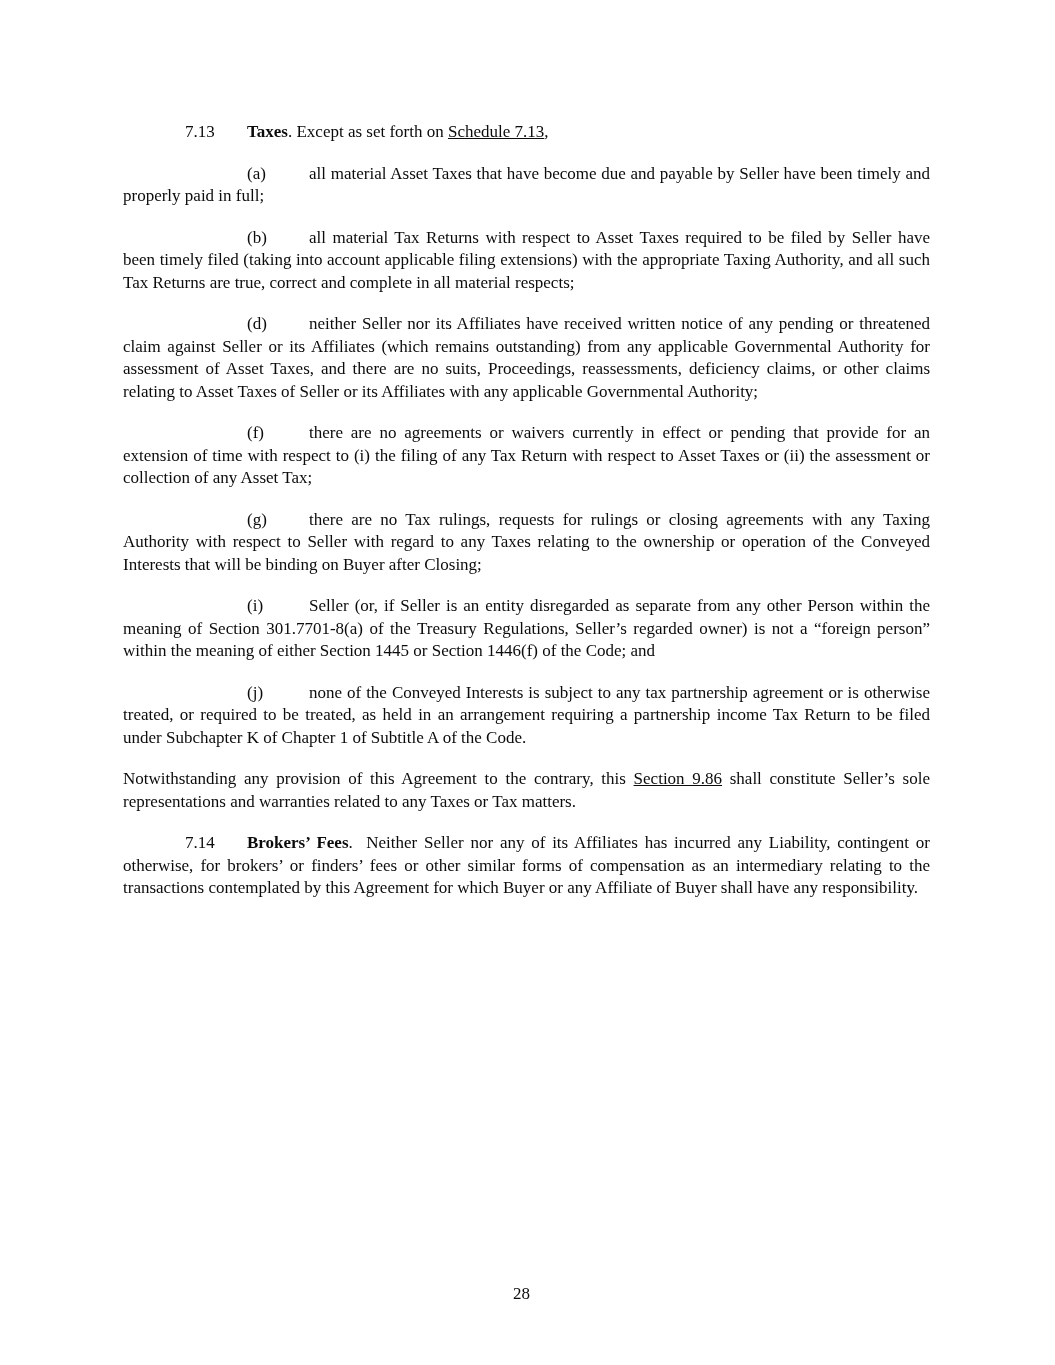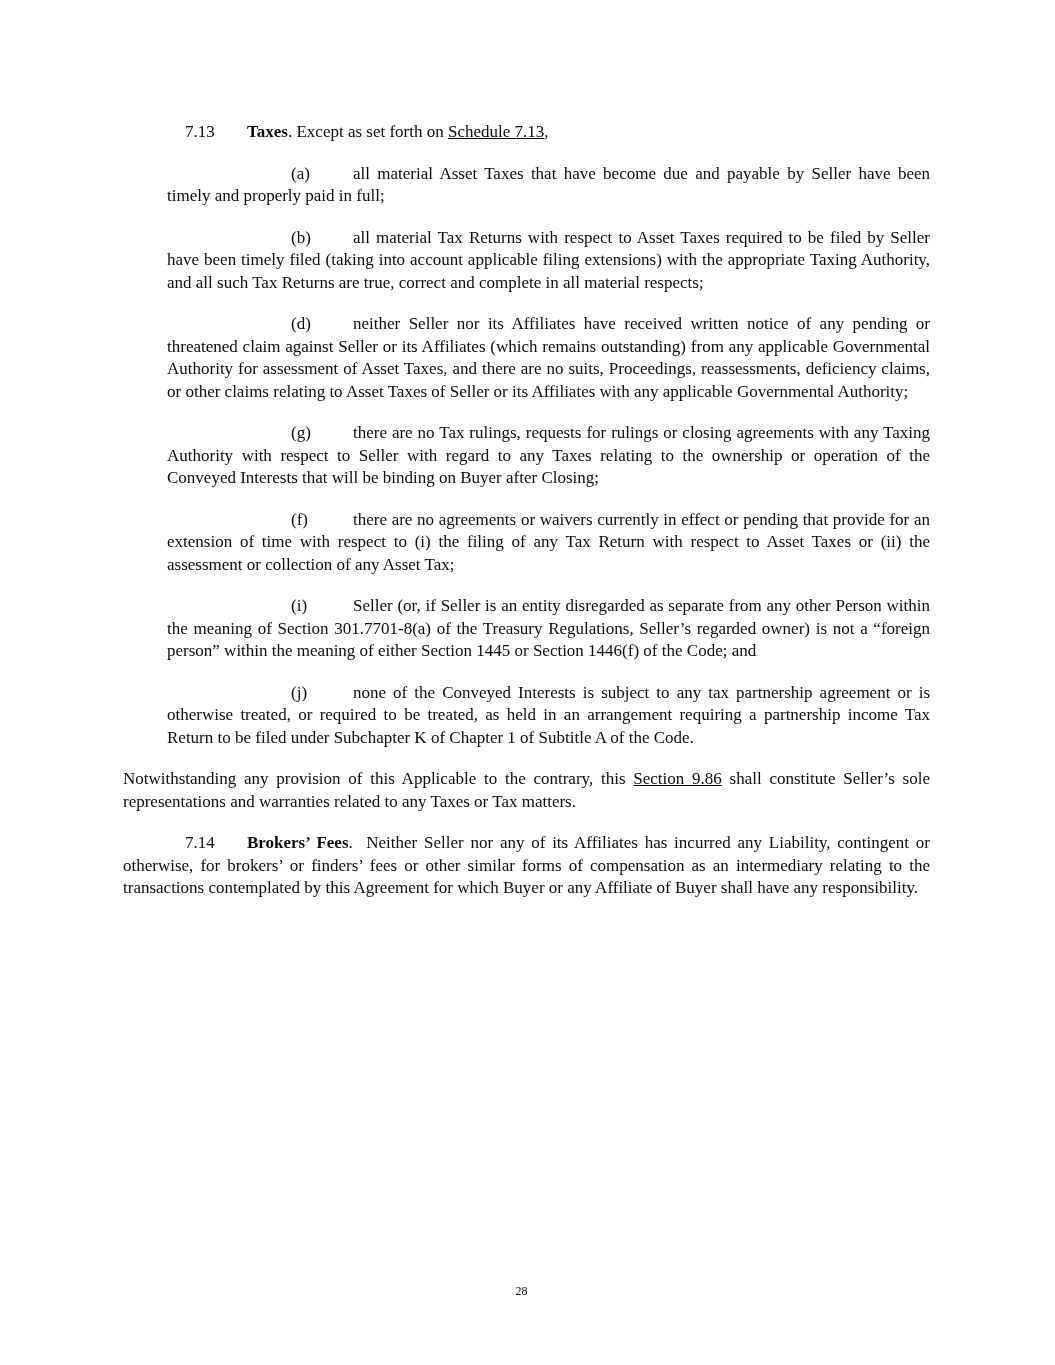--- a/index.html
+++ b/index.html
@@ -28,59 +28,59 @@
     text-align: justify;
   }
   
   p.section { text-indent: 62px; }
   p.section .num {
     display: inline-block;
     width: 62px;
     text-indent: 0;
   }
   
-  p.clause { text-indent: 124px; margin-left: 44px; }
+  p.clause { text-indent: 124px; }
   p.clause .clabel {
     display: inline-block;
     width: 62px;
     text-indent: 0;
   }
   .u { text-decoration: underline; }
   b { font-weight: bold; }
   .footer {
     position: absolute;
     left: 0; right: 12px;
     top: 1284px;
     text-align: center;
-    font-size: 12px;
+    font-size: 17px;
   }
 </style>
 </head>
 <body>
 
 <div class="page">
 
   <p class="section"><span class="num">7.13</span><b>Taxes</b><span>. Except as set forth on </span><span class="u">Schedule 7.13</span><span>,</span></p>
 
   <p class="clause"><span class="clabel">(a)</span><span>all material Asset Taxes that have become due and payable by Seller have been timely and properly paid in full;</span></p>
 
   <p class="clause"><span class="clabel">(b)</span><span>all material Tax Returns with respect to Asset Taxes required to be filed by Seller have been timely filed (taking into account applicable filing extensions) with the appropriate Taxing Authority, and all such Tax Returns are true, correct and complete in all material respects;</span></p>
 
 
   <p class="clause"><span class="clabel">(d)</span><span>neither Seller nor its Affiliates have received written notice of any pending or threatened claim against Seller or its Affiliates (which remains outstanding) from any applicable Governmental Authority for assessment of Asset Taxes, and there are no suits, Proceedings, reassessments, deficiency claims, or other claims relating to Asset Taxes of Seller or its Affiliates with any applicable Governmental Authority;</span></p>
 
 
+  <p class="clause"><span class="clabel">(f)</span><span>there are no agreements or waivers currently in effect or pending that provide for an extension of time with respect to (i) the filing of any Tax Return with respect to Asset Taxes or (ii) the assessment or collection of any Asset Tax;</span></p>
+
   <p class="clause"><span class="clabel">(g)</span><span>there are no Tax rulings, requests for rulings or closing agreements with any Taxing Authority with respect to Seller with regard to any Taxes relating to the ownership or operation of the Conveyed Interests that will be binding on Buyer after Closing;</span></p>
-
-  <p class="clause"><span class="clabel">(f)</span><span>there are no agreements or waivers currently in effect or pending that provide for an extension of time with respect to (i) the filing of any Tax Return with respect to Asset Taxes or (ii) the assessment or collection of any Asset Tax;</span></p>
 
 
   <p class="clause"><span class="clabel">(i)</span><span>Seller (or, if Seller is an entity disregarded as separate from any other Person within the meaning of Section 301.7701-8(a) of the Treasury Regulations, Seller’s regarded owner) is not a “foreign person” within the meaning of either Section 1445 or Section 1446(f) of the Code; and</span></p>
 
   <p class="clause"><span class="clabel">(j)</span><span>none of the Conveyed Interests is subject to any tax partnership agreement or is otherwise treated, or required to be treated, as held in an arrangement requiring a partnership income Tax Return to be filed under Subchapter K of Chapter 1 of Subtitle A of the Code.</span></p>
 
-  <p><span>Notwithstanding any provision of this Applicable to the contrary, this </span><span class="u">Section 9.86</span><span> shall constitute Seller’s sole representations and warranties related to any Taxes or Tax matters.</span></p>
+  <p><span>Notwithstanding any provision of this Agreement to the contrary, this </span><span class="u">Section 9.86</span><span> shall constitute Seller’s sole representations and warranties related to any Taxes or Tax matters.</span></p>
 
   <p class="section"><span class="num">7.14</span><b>Brokers’ Fees</b><span>.&nbsp; Neither Seller nor any of its Affiliates has incurred any Liability, contingent or otherwise, for brokers’ or finders’ fees or other similar forms of compensation as an intermediary relating to the transactions contemplated by this Agreement for which Buyer or any Affiliate of Buyer shall have any responsibility.</span></p>
 
 </div>
 
 <div class="footer"><span>28</span></div>
 
 </body></html>

